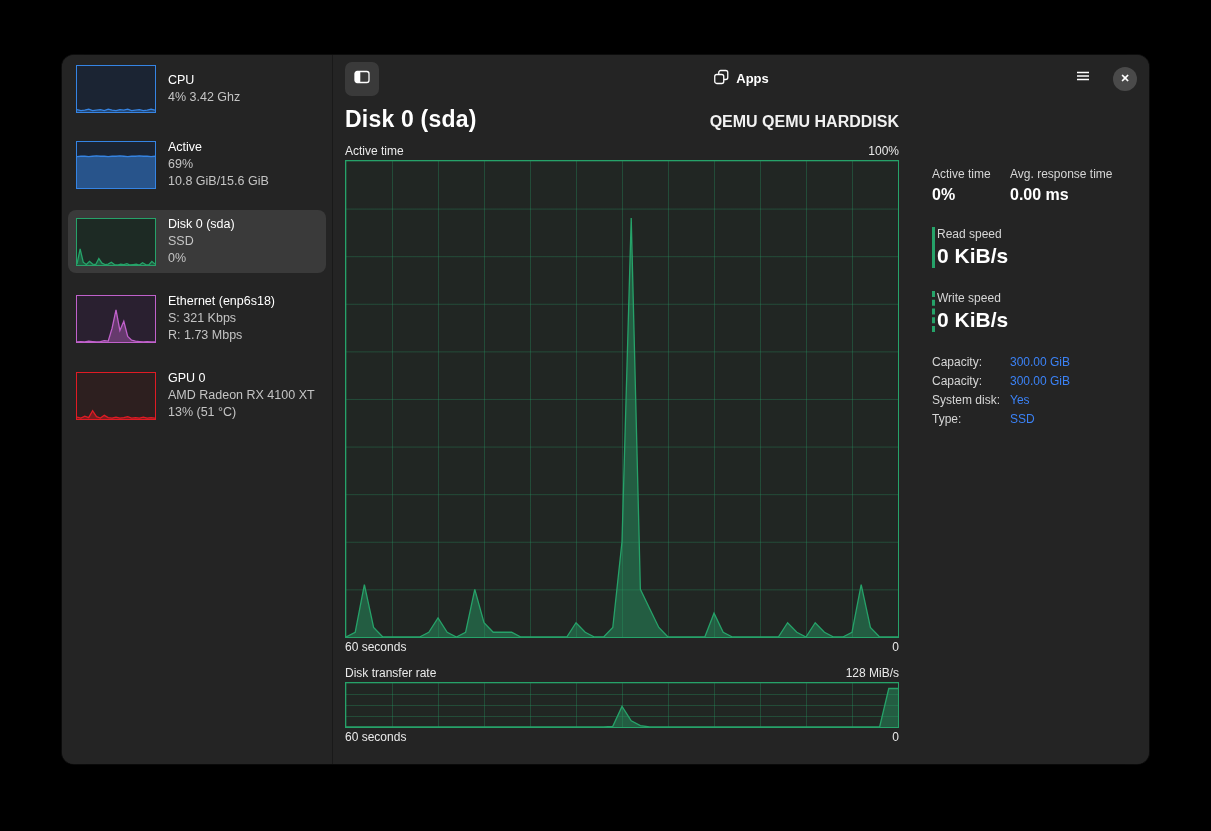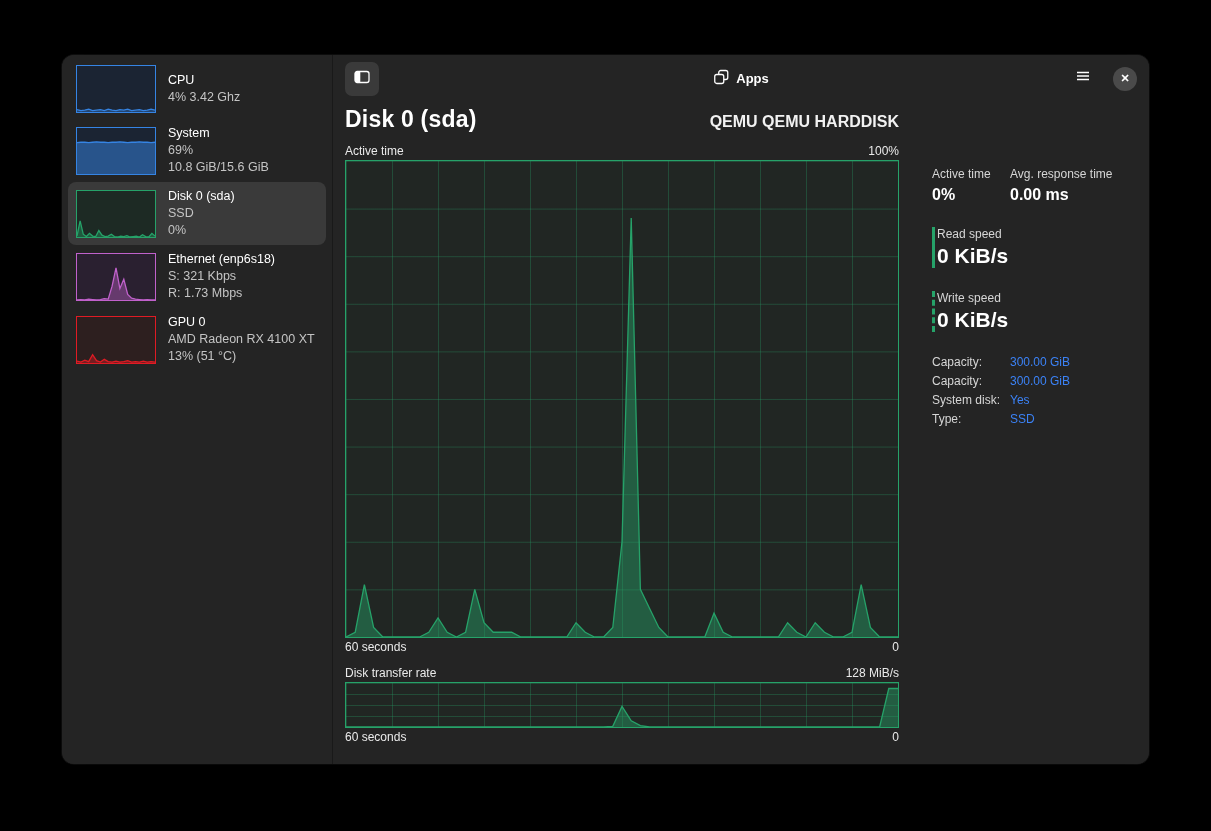--- a/index.html
+++ b/index.html
@@ -8,21 +8,21 @@
 
   .window { position:absolute; left:62px; top:55px; width:1087px; height:709px;
     background:#242424; border-radius:12px; overflow:hidden; display:flex;
     box-shadow:0 4px 30px rgba(0,0,0,.8), 0 0 0 1px rgba(255,255,255,.07); color:#fff; }
 
   
   .sidebar { width:271px; flex:none; display:flex; flex-direction:column;
     border-right:1px solid #191919; background:#242424; }
   .sidebar-header { height:47px; flex:none; display:flex; align-items:center;
     justify-content:center; font-size:14px; font-weight:bold; }
-  .sidebar-list { padding:4px 6px; display:flex; flex-direction:column; overflow:hidden; }
+  .sidebar-list { padding:4px 6px; display:flex; flex-direction:column; gap:14px; overflow:hidden; }
   .side-item { display:flex; align-items:center; gap:12px; padding:6px 8px;
     border-radius:8px; cursor:pointer; }
   .side-item.selected { background:#3a3a3a; }
   .thumb { width:80px; height:48px; border:1px solid #888; flex:none; position:relative; }
   .thumb svg { position:absolute; inset:0; width:100%; height:100%; display:block; }
   .side-text { font-size:12.5px; line-height:17px; }
   .side-name { color:#fff; }
   .side-sub { color:#c4c4c4; }
 
   
@@ -98,21 +98,21 @@
           </div>
         </div>
         <div class="side-item">
           <div class="thumb" style="border-color: rgb(53, 132, 228); background: rgb(27, 36, 51);">
             <svg viewBox="0 0 100 100" preserveAspectRatio="none">
               <path d="M0,100 L0.00,32.00 L5.00,31.00 L10.00,31.00 L15.00,32.00 L20.00,31.00 L25.00,30.00 L30.00,31.00 L35.00,31.00 L40.00,32.00 L45.00,31.00 L50.00,31.00 L55.00,30.00 L60.00,31.00 L65.00,32.00 L70.00,31.00 L75.00,31.00 L80.00,30.00 L85.00,31.00 L90.00,31.00 L95.00,32.00 L100.00,31.00 L100,100 Z" fill="#3584e4" fill-opacity="0.5"></path>
               <polyline points="0.00,32.00 5.00,31.00 10.00,31.00 15.00,32.00 20.00,31.00 25.00,30.00 30.00,31.00 35.00,31.00 40.00,32.00 45.00,31.00 50.00,31.00 55.00,30.00 60.00,31.00 65.00,32.00 70.00,31.00 75.00,31.00 80.00,30.00 85.00,31.00 90.00,31.00 95.00,32.00 100.00,31.00" fill="none" stroke="#3584e4" stroke-width="1.3" vector-effect="non-scaling-stroke"></polyline>
             </svg>
           </div>
           <div class="side-text">
-            <div class="side-name">System</div>
+            <div class="side-name">Active</div>
             <div class="side-sub">69%</div>
             <div class="side-sub">10.8 GiB/15.6 GiB</div>
           </div>
         </div>
         <div class="side-item selected">
           <div class="thumb" style="border-color: rgb(38, 162, 105); background: rgb(29, 42, 36);">
             <svg viewBox="0 0 100 100" preserveAspectRatio="none">
               <path d="M0,100 L0.00,98.00 L4.00,65.00 L8.00,94.00 L12.00,99.00 L16.00,92.00 L20.00,98.00 L24.00,99.00 L28.00,86.00 L32.00,96.00 L36.00,99.00 L40.00,98.00 L44.00,94.00 L48.00,99.00 L52.00,100.00 L56.00,98.00 L60.00,99.00 L64.00,97.00 L68.00,100.00 L72.00,99.00 L76.00,98.00 L80.00,100.00 L84.00,95.00 L88.00,99.00 L92.00,100.00 L96.00,92.00 L100.00,98.00 L100,100 Z" fill="#26a269" fill-opacity="0.4"></path>
               <polyline points="0.00,98.00 4.00,65.00 8.00,94.00 12.00,99.00 16.00,92.00 20.00,98.00 24.00,99.00 28.00,86.00 32.00,96.00 36.00,99.00 40.00,98.00 44.00,94.00 48.00,99.00 52.00,100.00 56.00,98.00 60.00,99.00 64.00,97.00 68.00,100.00 72.00,99.00 76.00,98.00 80.00,100.00 84.00,95.00 88.00,99.00 92.00,100.00 96.00,92.00 100.00,98.00" fill="none" stroke="#26a269" stroke-width="1.3" vector-effect="non-scaling-stroke"></polyline>
             </svg>

